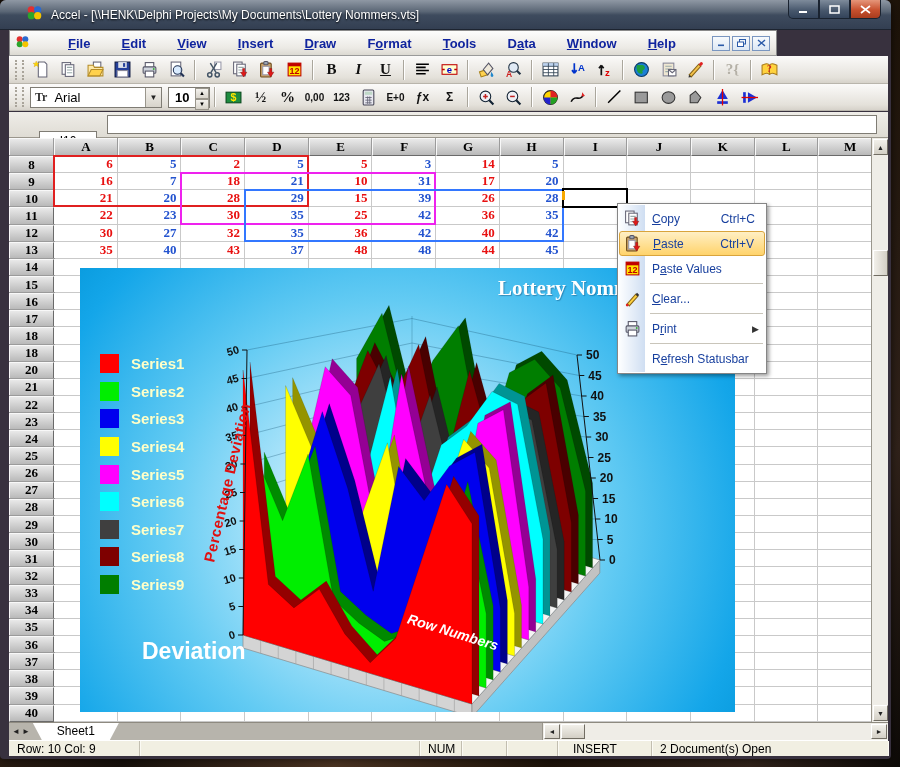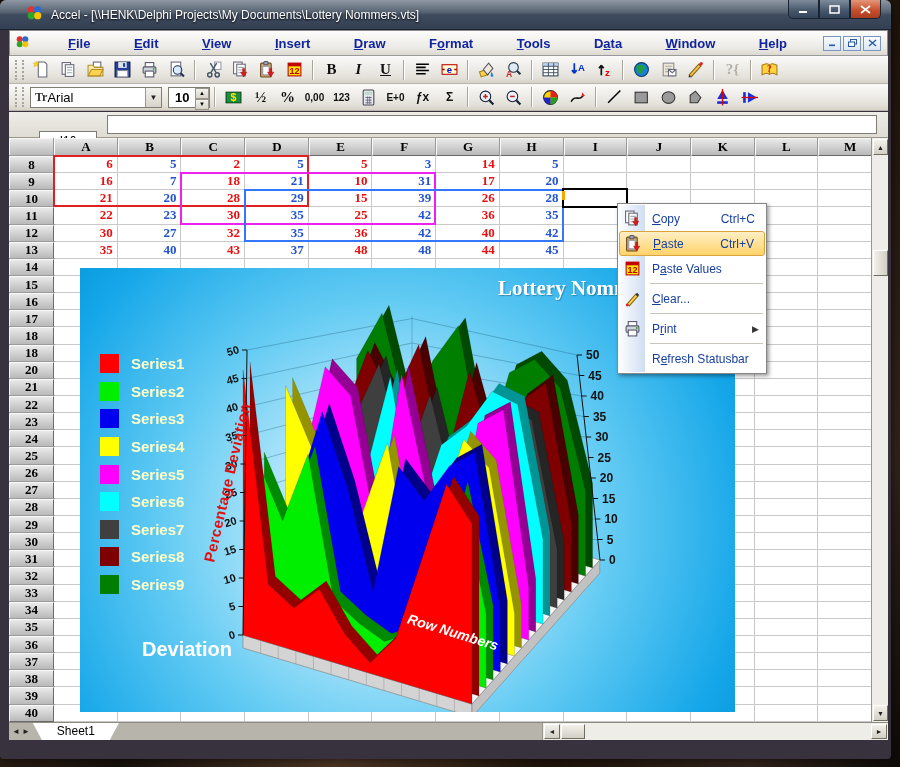--- a/index.html
+++ b/index.html
@@ -13,21 +13,21 @@
   .titlebar { position:absolute; left:0; top:0; width:100%; height:30px;
     background:linear-gradient(180deg,#8f98a4 0%,#5a6675 40%,#3e4b5e 52%,#333f52 100%);
     border-bottom:1px solid #1d2430; display:flex; align-items:center; padding-left:26px; }
   .title-text { color:#fff; font-size:12px; margin-left:8px; text-shadow:0 1px 2px #000; white-space:nowrap; }
   .win-controls { position:absolute; right:10px; top:0; display:flex; }
   .win-btn { width:31px; height:19px; display:flex; align-items:center; justify-content:center;
     background:linear-gradient(180deg,#7e8b9b,#46566b 60%,#33435a); border:1px solid #1a2330; border-top:none; }
   .win-btn:first-child { border-radius:0 0 0 5px; }
   .win-btn.close { background:linear-gradient(180deg,#e5967a,#c8512f 55%,#a93c1e); border-radius:0 0 5px 0; }
   
-  .menubar { position:absolute; left:9px; top:30px; width:879px; height:26px;
+  .menubar { position:absolute; left:9px; top:30px; width:768px; height:26px;
     background:linear-gradient(180deg,#fdfdfc,#eceae5 70%,#dcd9d2); border:1px solid #8a8a8a; border-bottom:1px solid #9a9a9a;
     display:flex; align-items:center; }
   .mdi-app-icon { margin:0 4px 0 5px; }
   #menu-items { flex:1; display:flex; justify-content:space-between; padding:0 30px 0 28px; }
   .menu-item { font-size:13px; font-weight:bold; color:#10249e; cursor:default; padding:2px 6px; }
   .mdi-controls { display:flex; gap:2px; margin-right:6px; }
   .mdi-btn { width:18px; height:15px; background:linear-gradient(180deg,#f7fafd,#dde8f4);
     border:1px solid #7a96c0; display:flex; align-items:center; justify-content:center; }
   
   .toolbar { position:absolute; left:9px; width:879px; height:28px;
@@ -37,21 +37,21 @@
   .grip { width:9px; height:20px; margin:0 4px 0 6px; border-left:2px dotted #a9a49a; border-right:2px dotted #a9a49a; }
   .tbrow { display:flex; align-items:center; }
   .tb-btn { width:25px; height:24px; display:flex; align-items:center; justify-content:center; margin:0 1px;
     border:1px solid transparent; border-radius:2px; background:transparent; cursor:default; }
   .tb-sep { width:2px; height:20px; margin:0 4px; border-left:1px solid #aaa69c; border-right:1px solid #fff; }
   .tglyph { font-family:"Liberation Serif",serif; font-weight:bold; font-size:15px; color:#111; }
   .tglyph.small { font-size:10px; font-family:"Liberation Sans",sans-serif; }
   .tglyph.mid { font-size:12px; font-family:"Liberation Sans",sans-serif; }
   .dis { color:#b4b0a6; }
   .font-combo { width:132px; height:21px; background:#fff; border:1px solid #7f7c74; margin-left:2px;
-    display:flex; align-items:center; font-size:13px; padding-left:4px; gap:0; }
+    display:flex; align-items:center; font-size:13px; padding-left:4px; gap:7px; }
   .font-combo .tt { font-family:"Liberation Serif",serif; font-weight:bold; font-size:12px; color:#333; }
   .font-combo .dd { margin-left:auto; width:16px; height:19px; background:linear-gradient(180deg,#f4f2ee,#d8d4cb);
     border-left:1px solid #9a968c; display:flex; align-items:center; justify-content:center; font-size:8px; color:#222; }
   .size-spin { width:42px; height:21px; background:#fff; border:1px solid #7f7c74; margin-left:6px;
     display:flex; align-items:center; font-size:13px; font-weight:bold; padding-left:6px; }
   .size-spin .arrows { margin-left:auto; width:14px; height:19px; display:flex; flex-direction:column; }
   .size-spin .arrows span { flex:1; font-size:6px; line-height:9px; text-align:center;
     background:linear-gradient(180deg,#f4f2ee,#d8d4cb); border:1px solid #9a968c; }
   
   .fbar { position:absolute; left:9px; top:112px; width:879px; height:26px;
@@ -82,21 +82,21 @@
   .chart-title { position:absolute; left:418px; top:8px; font-family:"Liberation Serif",serif;
     font-weight:bold; font-size:21px; color:#fff; white-space:nowrap; text-shadow:1px 1px 1px rgba(0,40,80,.35); }
   .legend { position:absolute; left:20px; top:82px; list-style:none; }
   .legend li { display:flex; align-items:center; gap:12px; height:27.6px; }
   .legend .sw { width:19px; height:19px; display:inline-block; }
   .legend .lab { font-size:15px; font-weight:bold; color:#ffffc8; }
   .chart-ylabel { position:absolute; left:-3px; top:206px; width:300px; text-align:center;
     transform:rotate(-77deg); font-size:15px; font-weight:bold; color:#e01010; letter-spacing:.5px; }
   .chart-xlabel { position:absolute; left:268px; top:356px; width:210px; text-align:center;
     transform:rotate(17deg); font-size:14px; font-weight:bold; font-style:italic; color:#fff; }
-  .chart-corner { position:absolute; left:62px; top:370px; font-size:20px; font-weight:bold; color:#fff; }
+  .chart-corner { position:absolute; left:62px; top:370px; font-size:23px; font-weight:bold; color:#fff; }
   .chart svg.plot { position:absolute; left:0; top:0; }
   
   .vscroll { position:absolute; right:0; top:0; bottom:0; width:17px; background:#efede7; border-left:1px solid #9a968c; }
   .sbtn { position:absolute; width:15px; height:16px; background:linear-gradient(180deg,#f2f0ea,#d3cfc5);
     border:1px solid; border-color:#fff #716d63 #716d63 #fff; font-size:7px; color:#222;
     display:flex; align-items:center; justify-content:center; left:1px; }
   .vthumb { position:absolute; left:1px; top:112px; width:15px; height:26px;
     background:linear-gradient(90deg,#f2f0ea,#d3cfc5); border:1px solid; border-color:#fff #716d63 #716d63 #fff; }
   
   .ctxmenu { position:absolute; left:608px; top:65px; width:150px; background:#fff;
@@ -1200,15 +1200,24 @@
           <span>Sheet1</span>
         </div>
       <div class="tabfill"></div>
       <div class="hscroll">
         <div class="hbtn" style="left:1px">◄</div>
         <div class="hthumb"></div>
         <div class="hbtn" style="right:1px">►</div>
       </div>
     </div>
 
+    <div class="statusbar">
+      <div class="sp" style="width:131px">Row:  10    Col:   9</div>
+      <div class="sp" style="width:280px"></div>
+      <div class="sp" style="width:42px">NUM</div>
+      <div class="sp" style="width:45px"></div>
+      <div class="sp" style="width:51px"></div>
+      <div class="sp" style="width:94px;padding-left:15px">INSERT</div>
+      <div class="sp" style="flex:1;border-right:none">2 Document(s) Open</div>
+    </div>
 
   </div>
 </div>
 
 </body></html>

